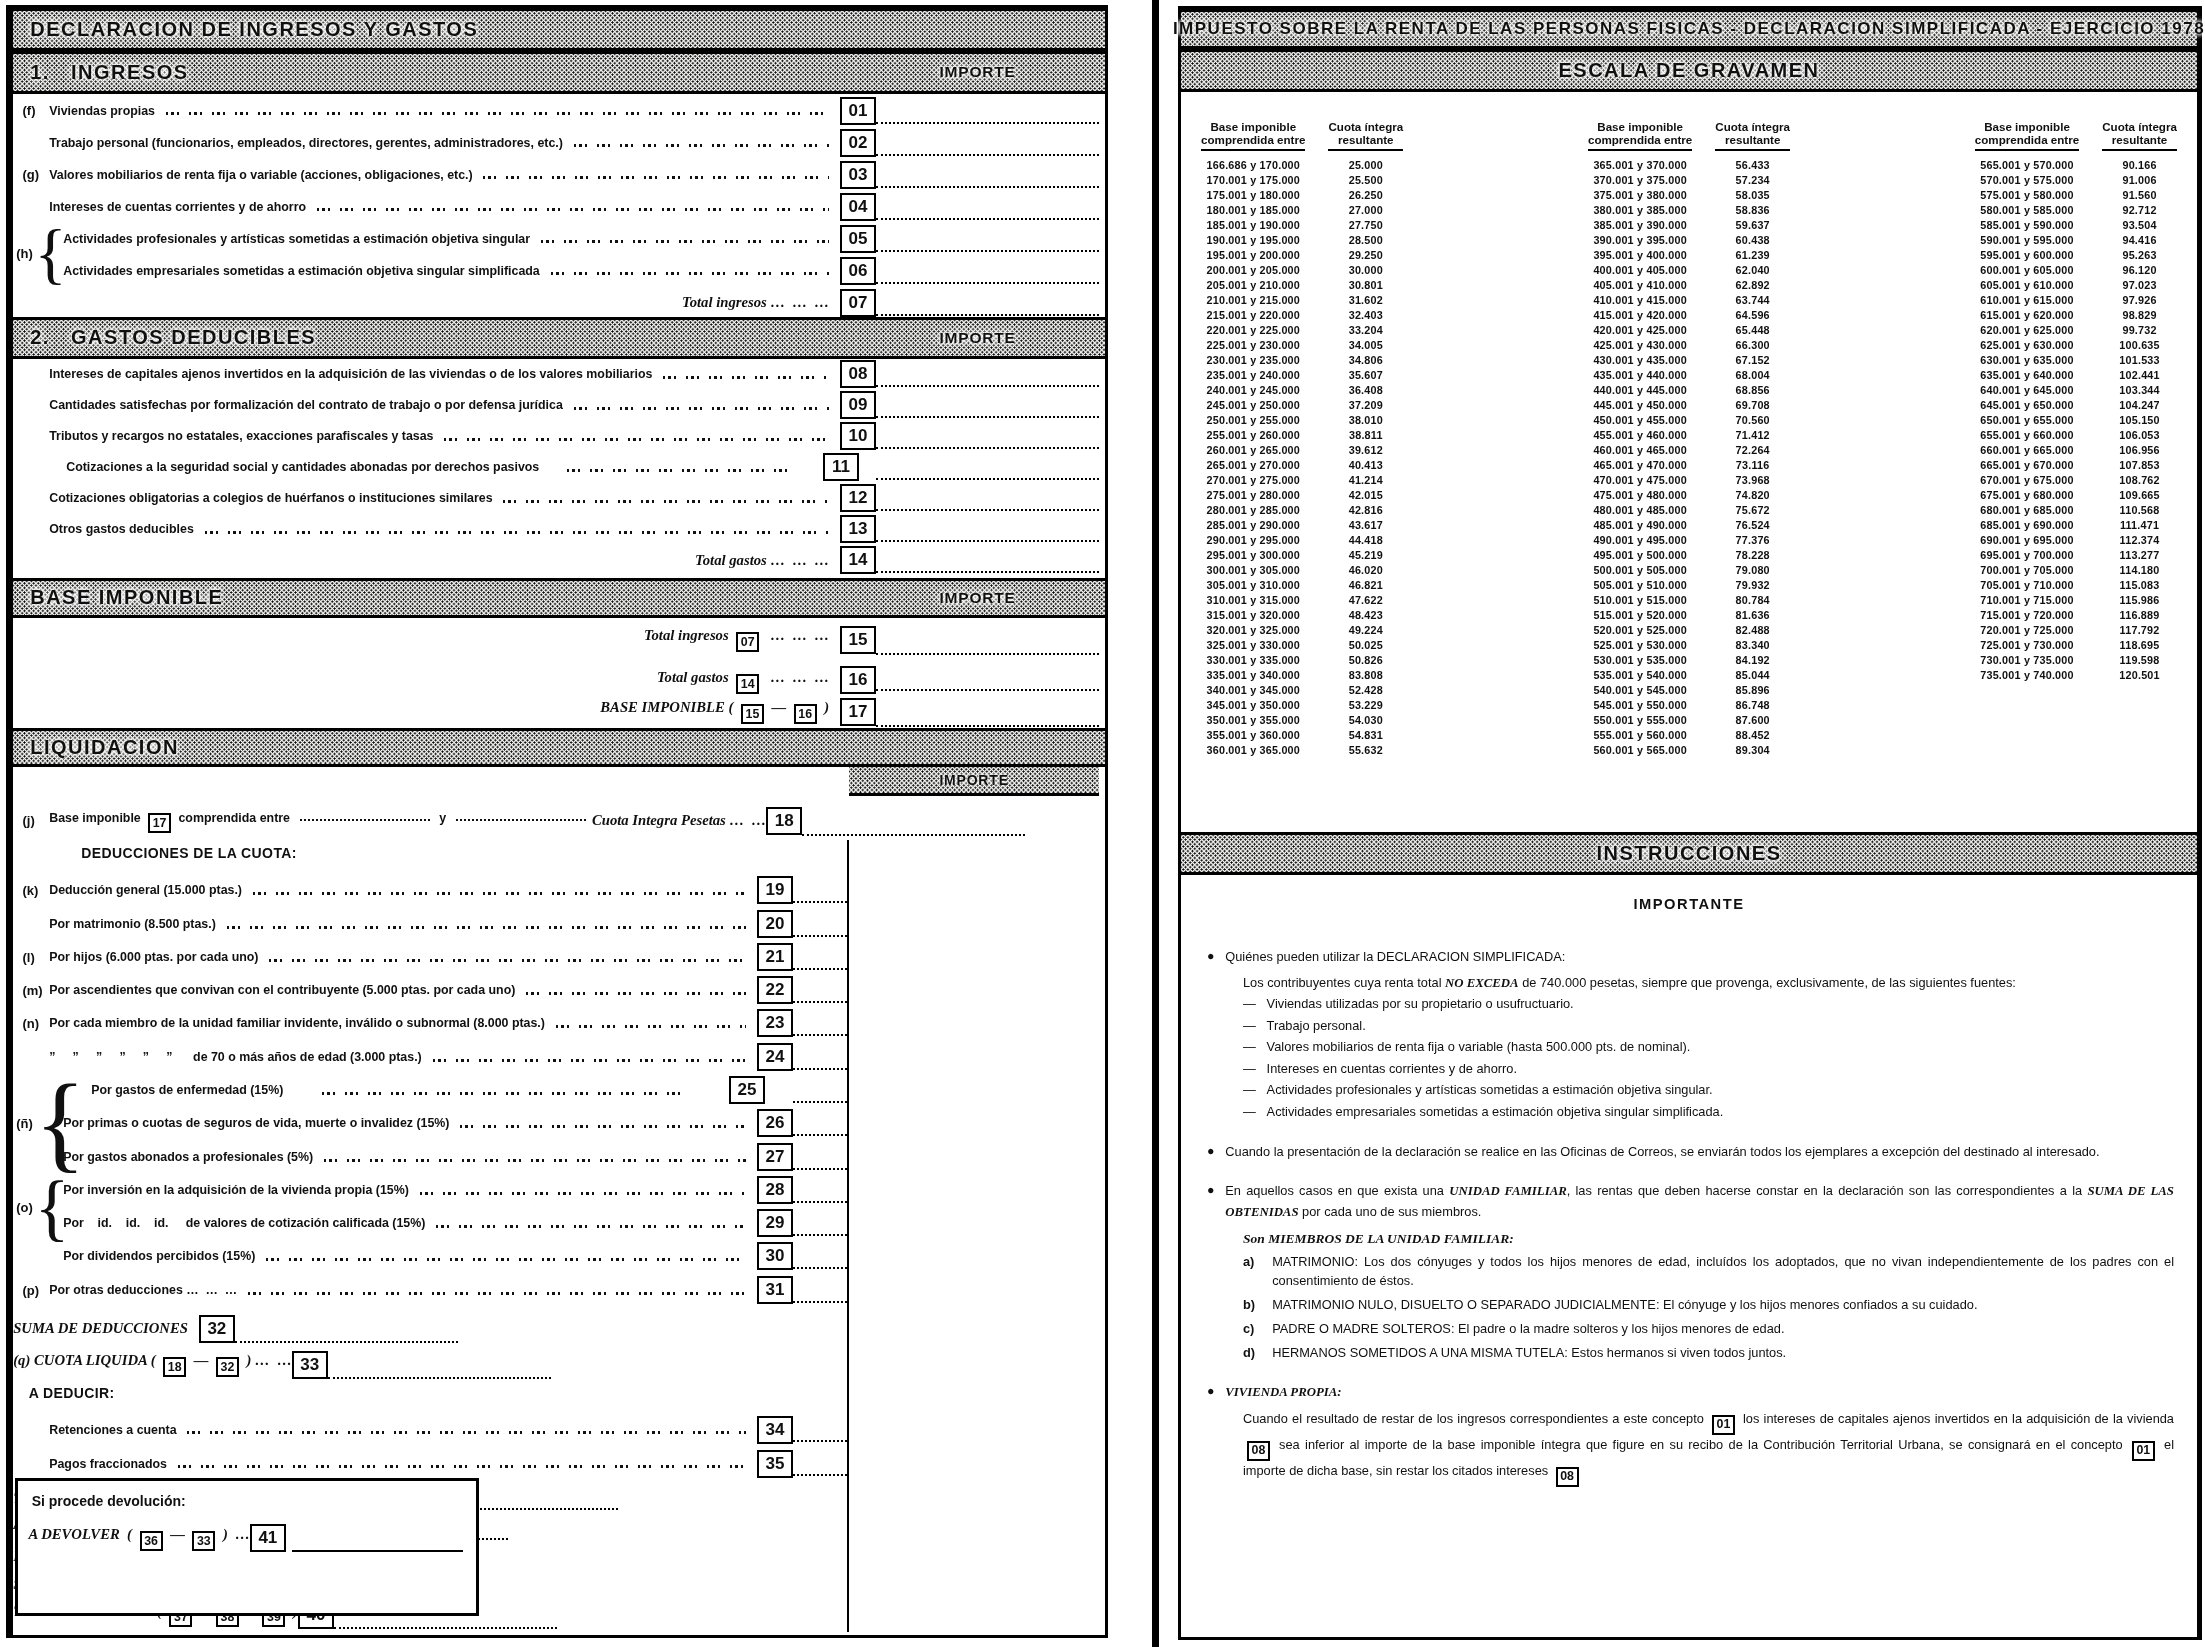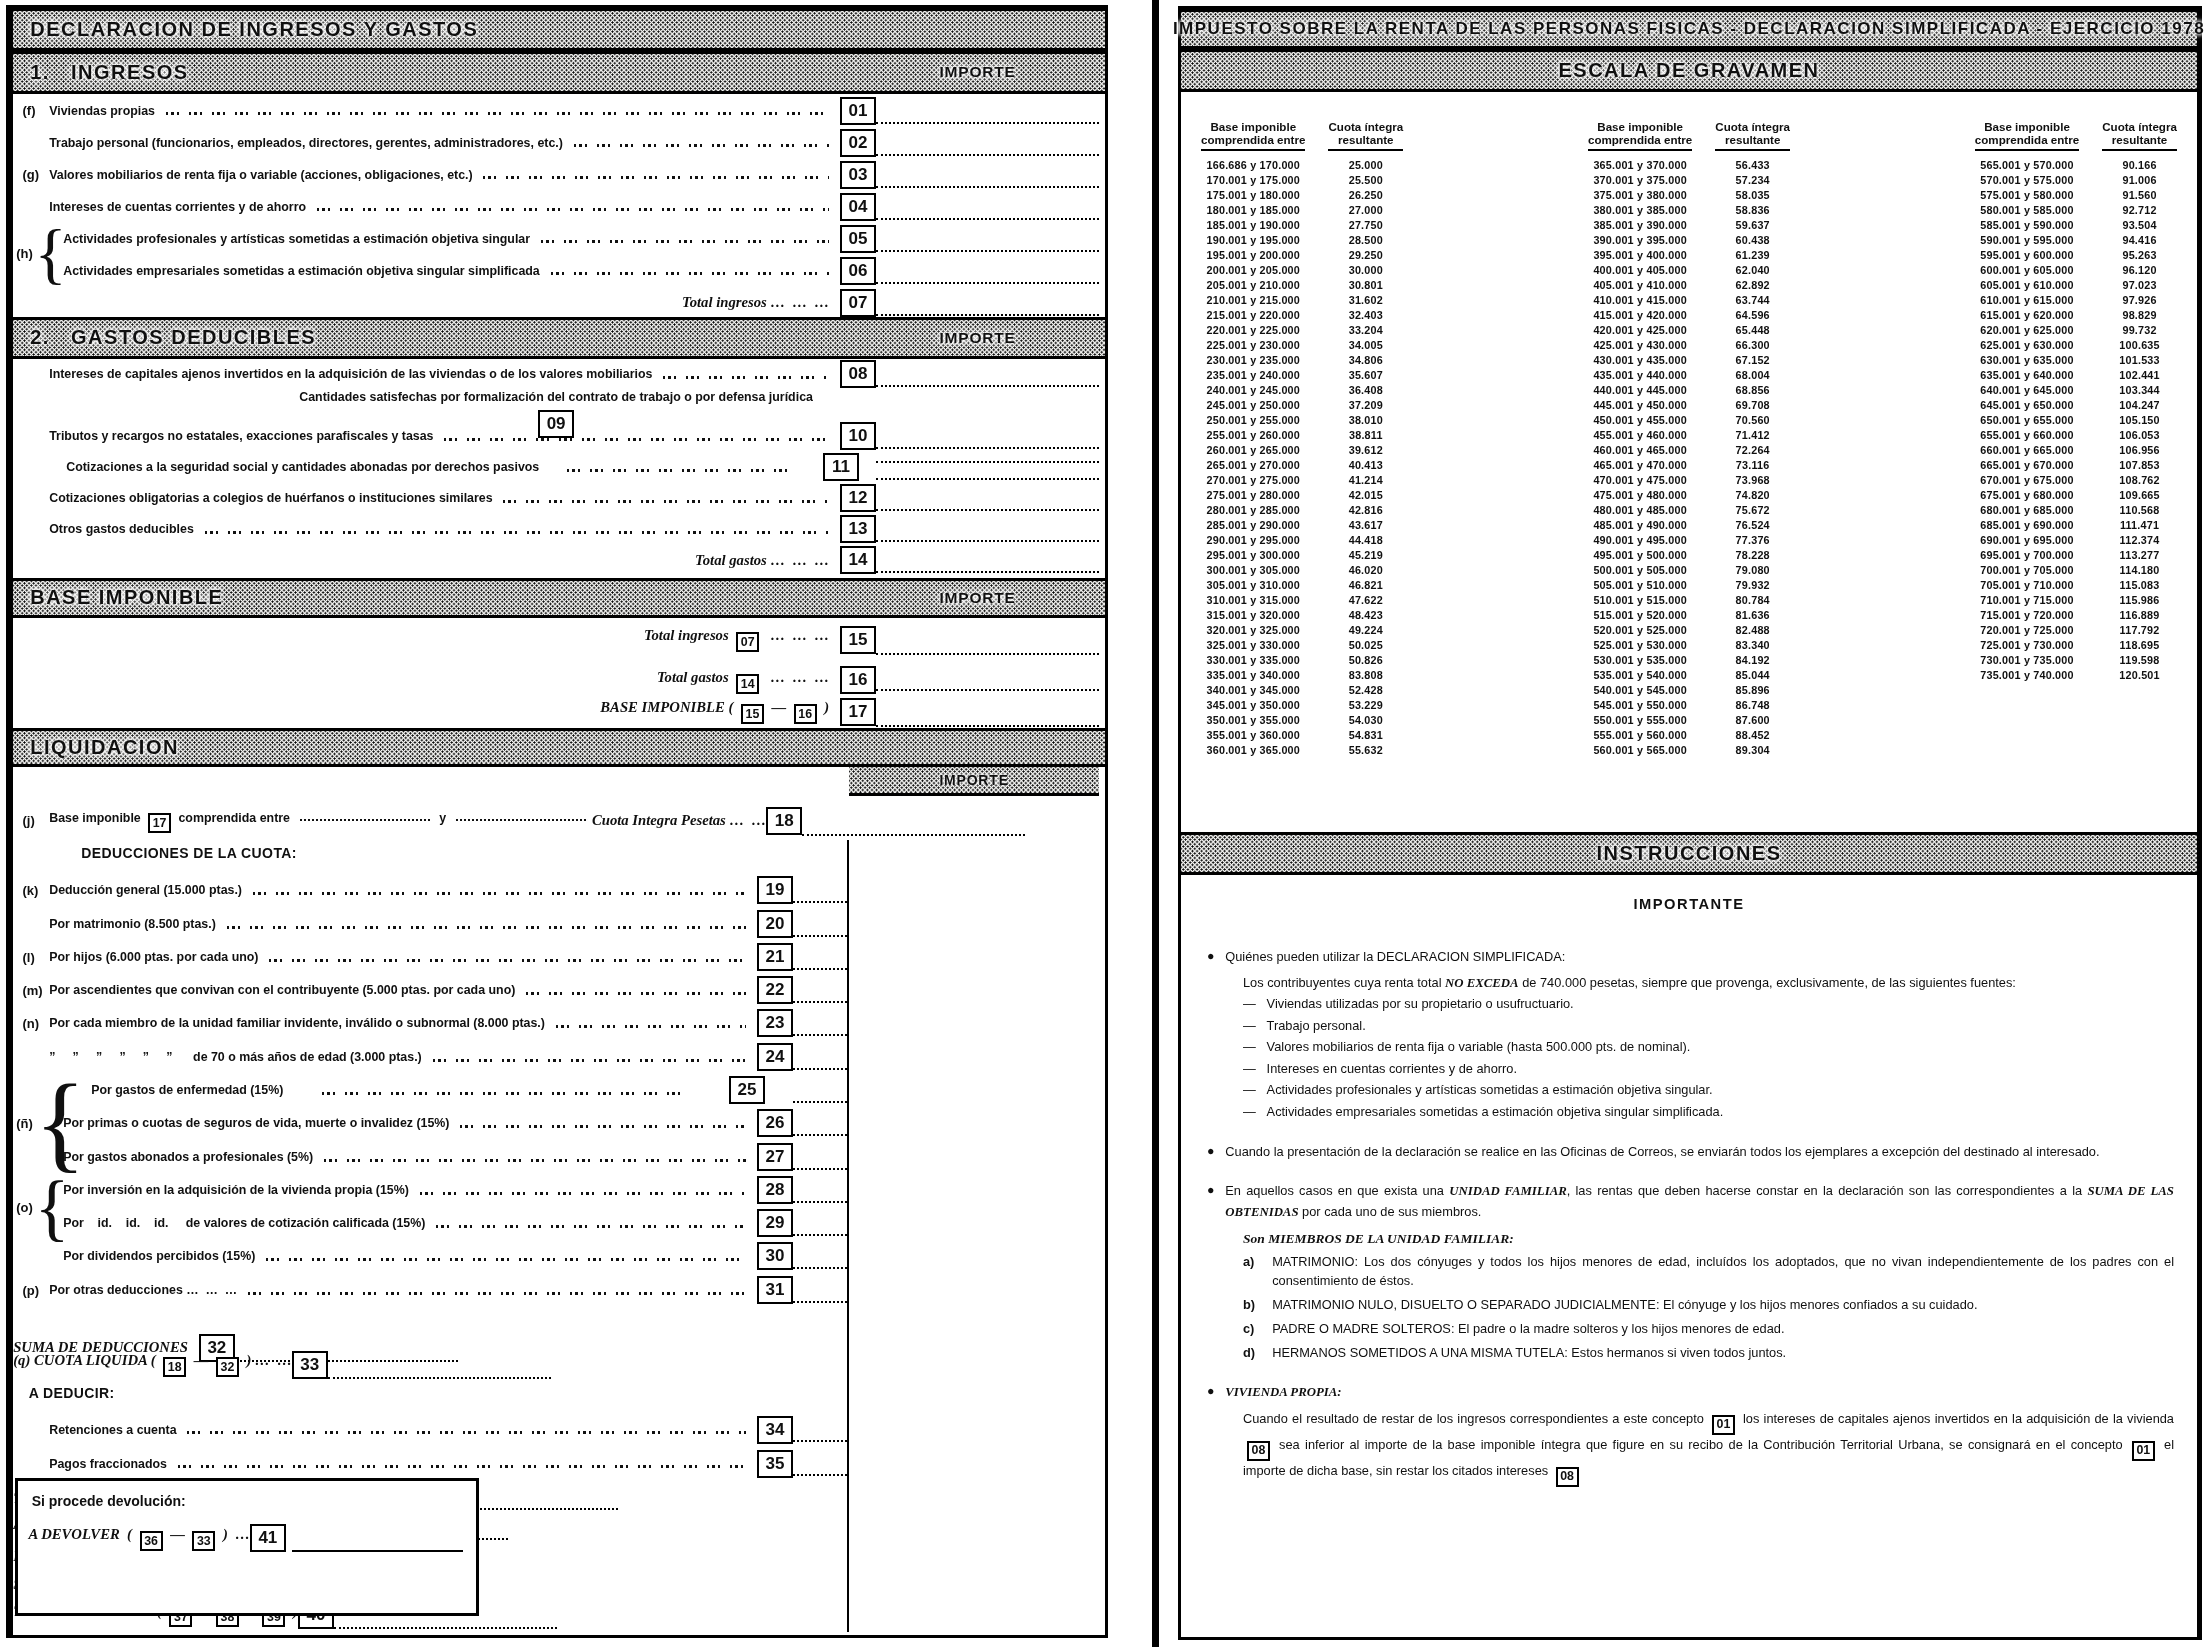--- a/index.html
+++ b/index.html
@@ -132,21 +132,21 @@
       <span class="importe">IMPORTE</span>
     </div>
     <div class="rows" id="rows-gastos" style="top: 351px; height: 217px; position: absolute;">
         <div class="frow" style="height: 31px;">
           <span class="pfx"></span>
         <span class="lbl">Intereses de capitales ajenos invertidos en la adquisición de las viviendas o de los valores mobiliarios</span>
         <span class="leader"></span>
           <span class="cbox">08</span>
       <span class="val"></span>
         </div>
-        <div class="frow" style="height: 31px; flex-direction: column;">
+        <div class="frow" style="height: 31px;">
           <span class="pfx"></span>
         <span class="lbl">Cantidades satisfechas por formalización del contrato de trabajo o por defensa jurídica</span>
         <span class="leader"></span>
           <span class="cbox">09</span>
       <span class="val"></span>
         </div>
         <div class="frow" style="height: 31px;">
           <span class="pfx"></span>
         <span class="lbl">Tributos y recargos no estatales, exacciones parafiscales y tasas</span>
         <span class="leader"></span>
@@ -308,21 +308,21 @@
       <span class="cbox">30</span>
       <span class="ival"></span>
         </div>
         <div class="lrow innerpad" style="top: 477px; height: 33px;">
           <span class="pfx">(p)</span>
       <span class="lbl">Por otras deducciones …  …  …</span>
       <span class="leader"></span>
       <span class="cbox">31</span>
       <span class="ival"></span>
         </div>
-        <div class="lrow" style="top: 534px; height: 34px; align-items: center;">
+        <div class="lrow" style="top: 515px; height: 34px; align-items: center;">
           <span class="spacer"></span>
       <span class="itl">SUMA DE DEDUCCIONES   </span>
       <span class="cbox">32</span>
       <span class="val"></span>
         </div>
         <div class="lrow" style="top: 551px; height: 34px;">
           <span class="spacer"></span>
       <span class="itl">(q) CUOTA LIQUIDA ( <span class="ref">18</span> — <span class="ref">32</span> ) …  …</span>
       <span class="cbox">33</span>
       <span class="val"></span>

